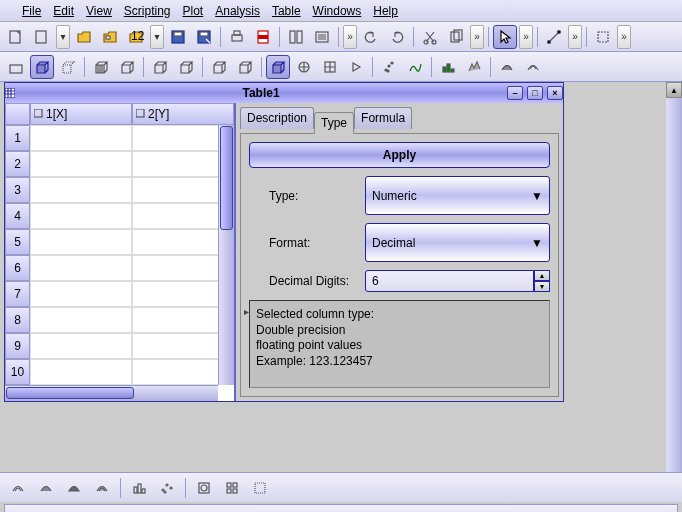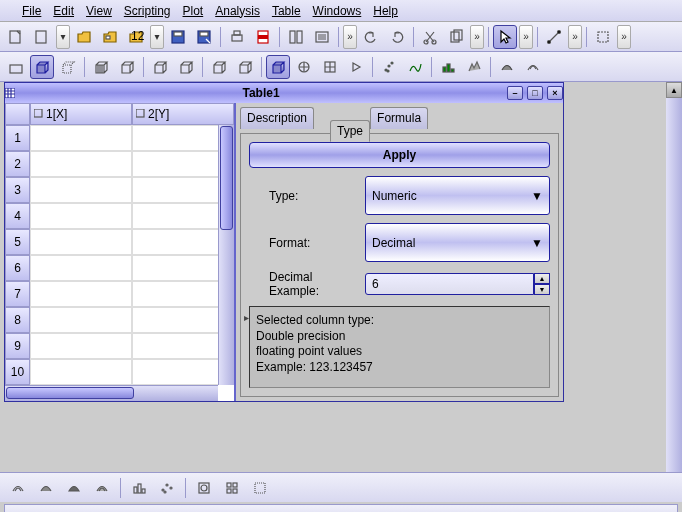--- a/index.html
+++ b/index.html
@@ -39,21 +39,21 @@
 
 .vscroll { width: 16px; background: linear-gradient(90deg,#e0e0f8,#b0b0e0); position: absolute; right:0; top:22px; bottom:16px; border-left:1px solid #9999cc; }
 .vscroll .thumb { background: linear-gradient(90deg,#c8c8ff,#8888dd); border:1px solid #4040a0; border-radius:3px; margin:1px; height:40%; }
 .hscroll { height:16px; background: linear-gradient(#e0e0f8,#b0b0e0); position:absolute; left:0; right:16px; bottom:0; border-top:1px solid #9999cc; }
 .hscroll .thumb { background: linear-gradient(#c8c8ff,#8888dd); border:1px solid #4040a0; border-radius:3px; margin:1px; width:60%; height:12px; }
 
 
 .panel { flex: 1; background: #cccccc; display: flex; flex-direction: column; padding: 4px; gap: 4px; }
 .tabs { display: flex; height: 22px; }
 .tab { padding: 3px 6px; border: 1px solid #888; border-bottom: none; background: linear-gradient(#d8d8f0,#c0c0e0); margin-right: 0px; cursor: pointer; border-radius: 3px 3px 0 0; text-align: center; }
-.tab.active { background: #cccccc; border-bottom: 1px solid #cccccc; position: relative; top: 13px; margin-left: 16px; }
+.tab.active { background: #cccccc; border-bottom: 1px solid #cccccc; position: relative; top: 5px; }
 .panel-body { border: 1px solid #888; border-top: 1px solid #888; flex: 1; padding: 8px; background: #cccccc; display: flex; flex-direction: column; gap: 8px; }
 .apply-btn { background: linear-gradient(#e0e0ff,#a0a0e8,#e0e0ff); border: 1px solid #2020a0; border-radius: 4px; height: 26px; font-weight: bold; cursor: pointer; }
 .form-row { display: flex; align-items: center; gap: 6px; }
 .form-row label { width: 90px; margin-left: 20px; }
 .combo { flex: 1; height: 39px; background: linear-gradient(#fff,#c0c0f0,#fff); border: 1px solid #2020a0; border-radius: 3px; display: flex; align-items: center; padding: 0 6px; justify-content: space-between; cursor: pointer; }
 .spinner { flex: 1; display: flex; }
 .spinner input { flex: 1; height: 22px; border: 1px solid #2020a0; border-radius: 3px 0 0 3px; padding: 0 6px; background: linear-gradient(#eef,#dde); }
 .spinner .spbtns { width: 16px; display: flex; flex-direction: column; }
 .spinner .sp { flex:1; border:1px solid #2020a0; background: linear-gradient(#eee,#ccc); font-size:7px; display:flex; align-items:center; justify-content:center; cursor:pointer; }
 .info-box { border: 1px inset #888; background: #c0c0c0; padding: 6px; flex: 1; line-height: 1.3; }
@@ -437,21 +437,21 @@
               </div>
           </div>
           <div class="form-row">
             <label>Format:</label>
             <div class="combo">
                 <span>Decimal</span>
                 <span>▼</span>
               </div>
           </div>
           <div class="form-row">
-            <label>Decimal Example:</label>
+            <label>Decimal Digits:</label>
             <div class="spinner">
               <input value="6" style="">
               <div class="spbtns">
                   <div class="sp">▲</div>
                   <div class="sp">▼</div>
                 </div>
             </div>
           </div>
           <div class="info-box" style="position:relative;">
             <span class="collapse-arrow" style="left:-6px;top:4px;">▸</span>

